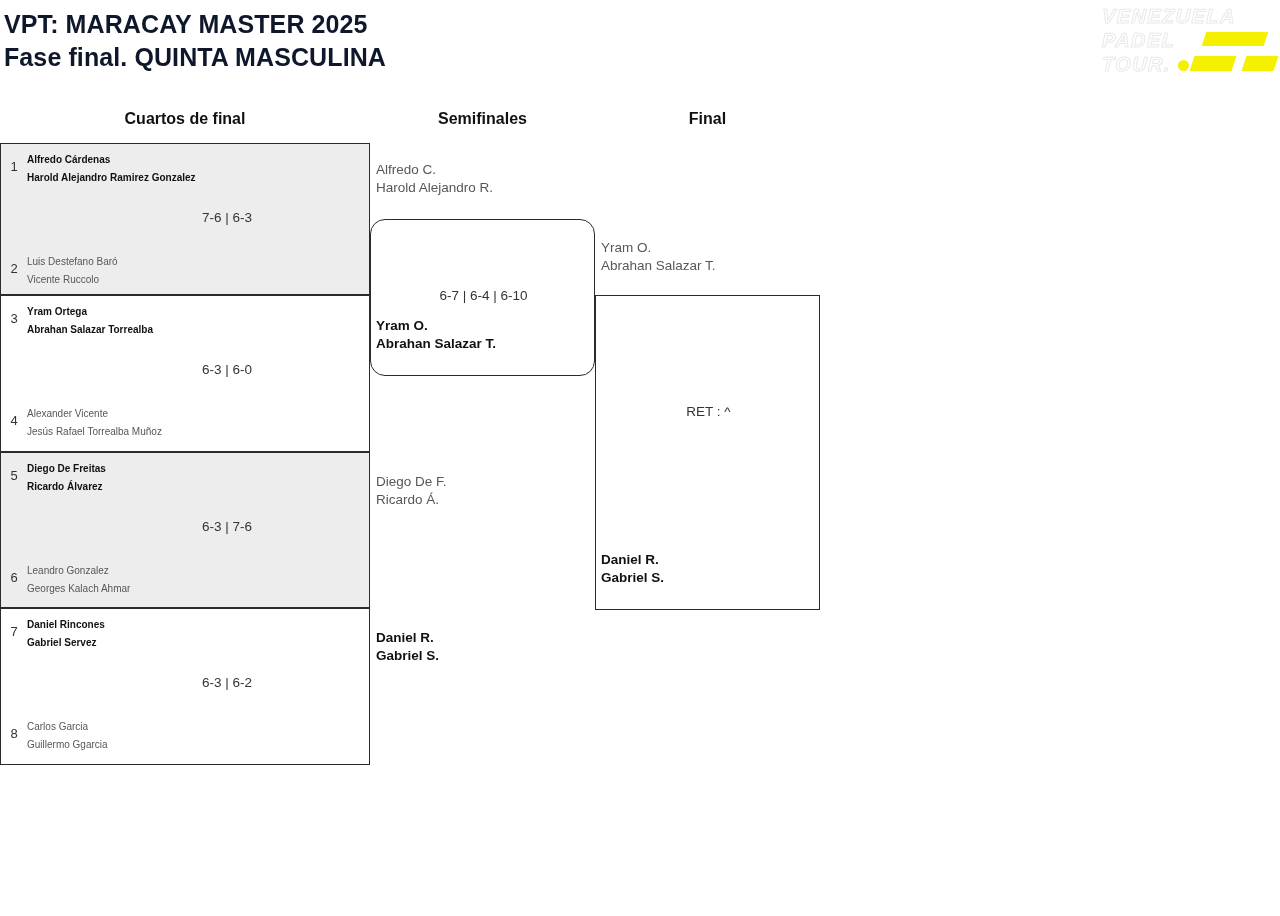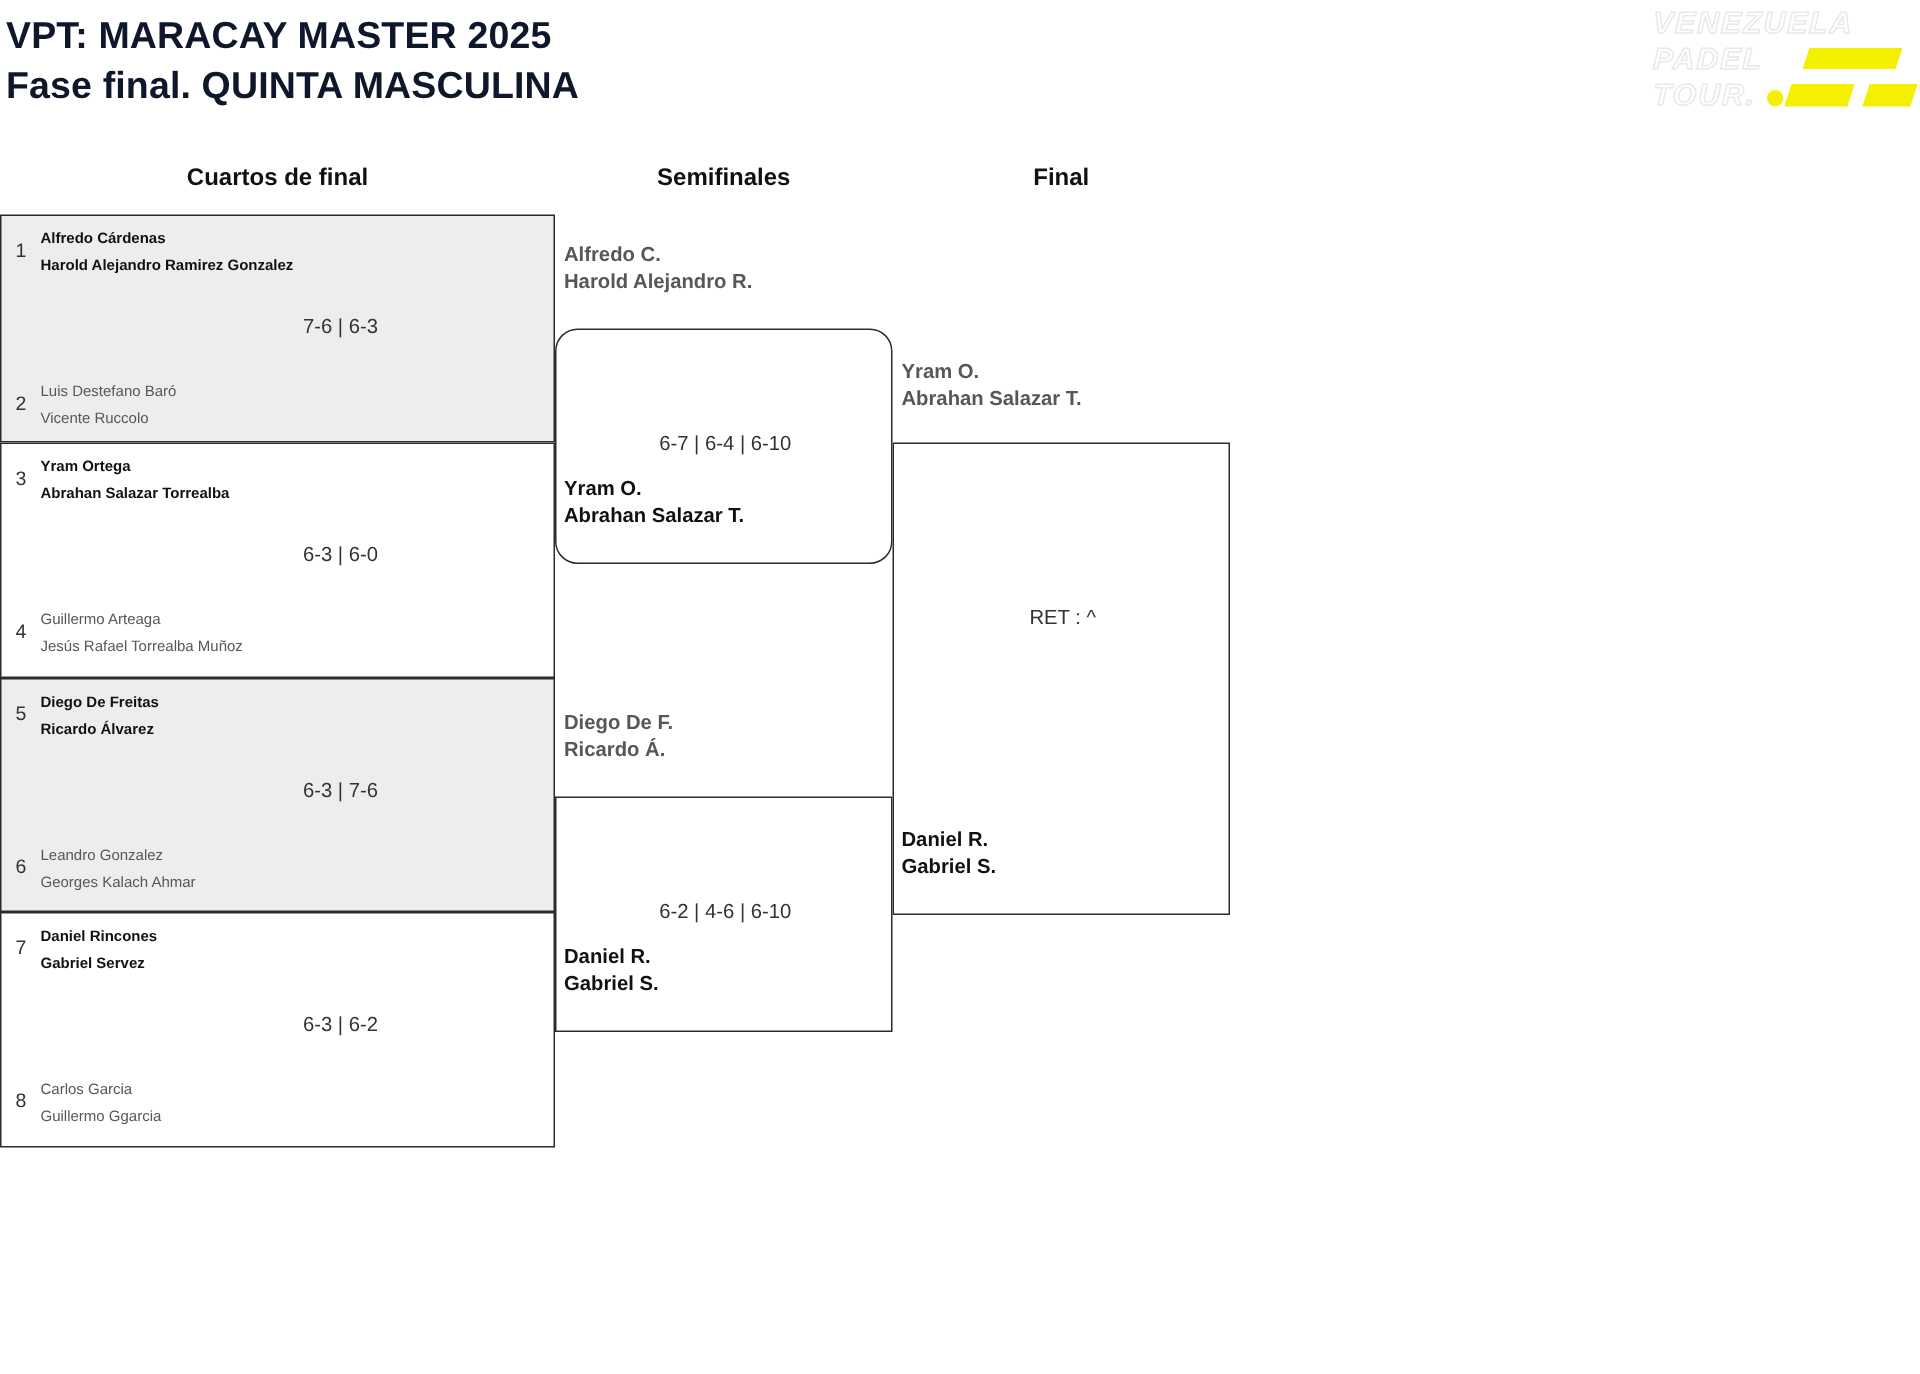--- a/index.html
+++ b/index.html
@@ -143,21 +143,21 @@
   .r2 .score { left: 0; width: 225px; top: 108px; }
 
   
   .advance {
     position: absolute;
     font-size: 13.5px;
     line-height: 18px;
     white-space: nowrap;
   }
   .advance.winner { color: #111111; font-weight: bold; }
-  .advance.loser  { color: #575757; font-weight: bold; }
+  .advance.loser  { color: #575757; font-weight: normal; }
   .advance .pname { display: block; }
 </style>
 </head>
 <body>
 
 <div id="header">
 
   <div id="title-block">
     <div class="title-line">VPT: MARACAY MASTER 2025</div>
     <div class="title-line">Fase final. QUINTA MASCULINA</div>
@@ -196,21 +196,21 @@
 
   <div class="match r0" style="top:295px; height:157px;">
     <div class="seed seed-top">3</div>
     <div class="team team-top winner">
       <span class="pname">Yram Ortega</span>
       <span class="pname">Abrahan Salazar Torrealba</span>
     </div>
     <div class="score">6-3 | 6-0</div>
     <div class="seed seed-bottom">4</div>
     <div class="team team-bottom loser">
-      <span class="pname">Guillermo Arteaga</span>
+      <span class="pname">Alexander Vicente</span>
       <span class="pname">Jesús Rafael Torrealba Muñoz</span>
     </div>
   </div>
 
   <div class="match r0 shaded" style="top:452px; height:156px;">
     <div class="seed seed-top">5</div>
     <div class="team team-top winner">
       <span class="pname">Diego De Freitas</span>
       <span class="pname">Ricardo Álvarez</span>
     </div>
@@ -245,23 +245,20 @@
   </div>
   <div class="advance winner" style="left:376px; top:317px;">
     <span class="pname">Yram O.</span>
     <span class="pname">Abrahan Salazar T.</span>
   </div>
 
   <div class="advance loser" style="left:376px; top:473px;">
     <span class="pname">Diego De F.</span>
     <span class="pname">Ricardo Á.</span>
   </div>
-  <div class="match r1" style="top:531px; height:157px;">
-    <div class="score">6-2 | 4-6 | 6-10</div>
-  </div>
   <div class="advance winner" style="left:376px; top:629px;">
     <span class="pname">Daniel R.</span>
     <span class="pname">Gabriel S.</span>
   </div>
 
   <div class="advance loser" style="left:601px; top:239px;">
     <span class="pname">Yram O.</span>
     <span class="pname">Abrahan Salazar T.</span>
   </div>
   <div class="match r2" style="top:295px; height:315px;">

